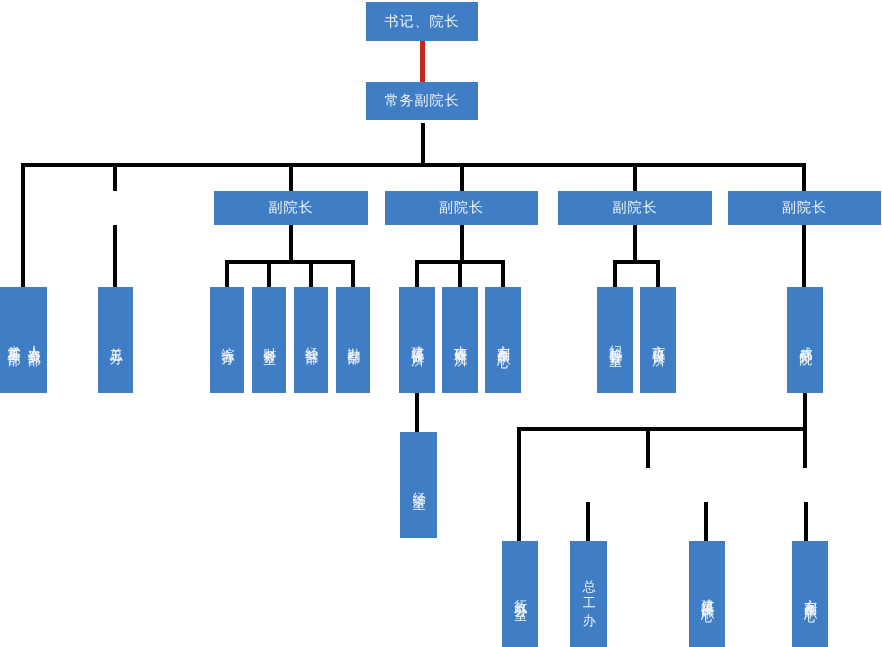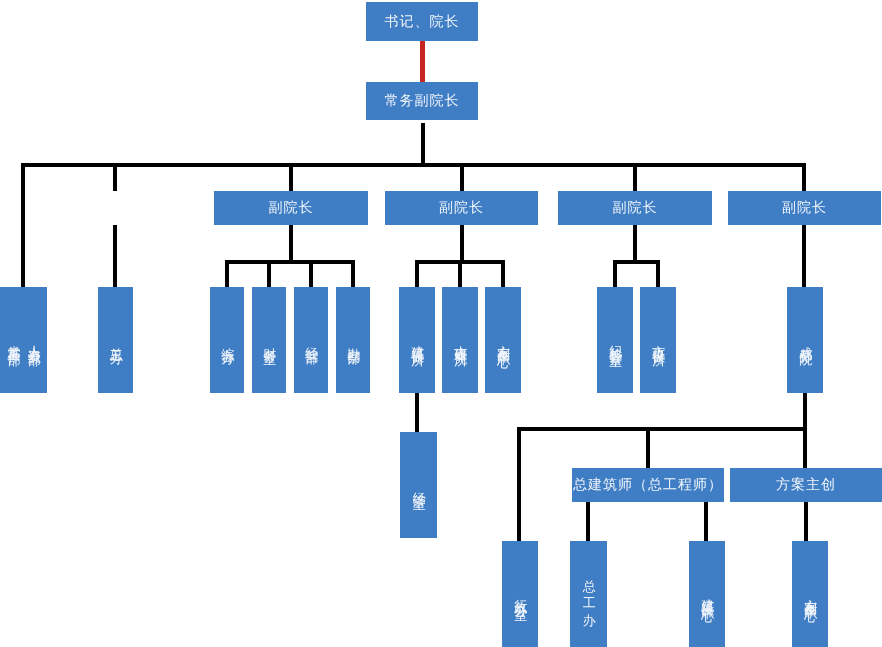--- a/index.html
+++ b/index.html
@@ -127,26 +127,20 @@
     <span>市政设计所</span>
   </div>
   <div class="node v" style="left:787px;top:287px;width:36px;height:106px">
     <span>成都分院</span>
   </div>
 
   <div class="node v" style="left:400px;top:432px;width:37px;height:106px">
     <span>经济室</span>
   </div>
 
-  <div class="node h" style="left:572px;top:468px;width:152px;height:34px">
-    <span>总建筑师（总工程师）</span>
-  </div>
-  <div class="node h" style="left:730px;top:468px;width:152px;height:34px">
-    <span>方案主创</span>
-  </div>
 
   <div class="node v" style="left:502px;top:541px;width:36px;height:106px">
     <span>行政办公室</span>
   </div>
   <div class="node v spaced" style="left:570px;top:541px;width:37px;height:106px">
     <span>总工办</span>
   </div>
   <div class="node v" style="left:689px;top:541px;width:36px;height:106px">
     <span>建筑设计中心</span>
   </div>

